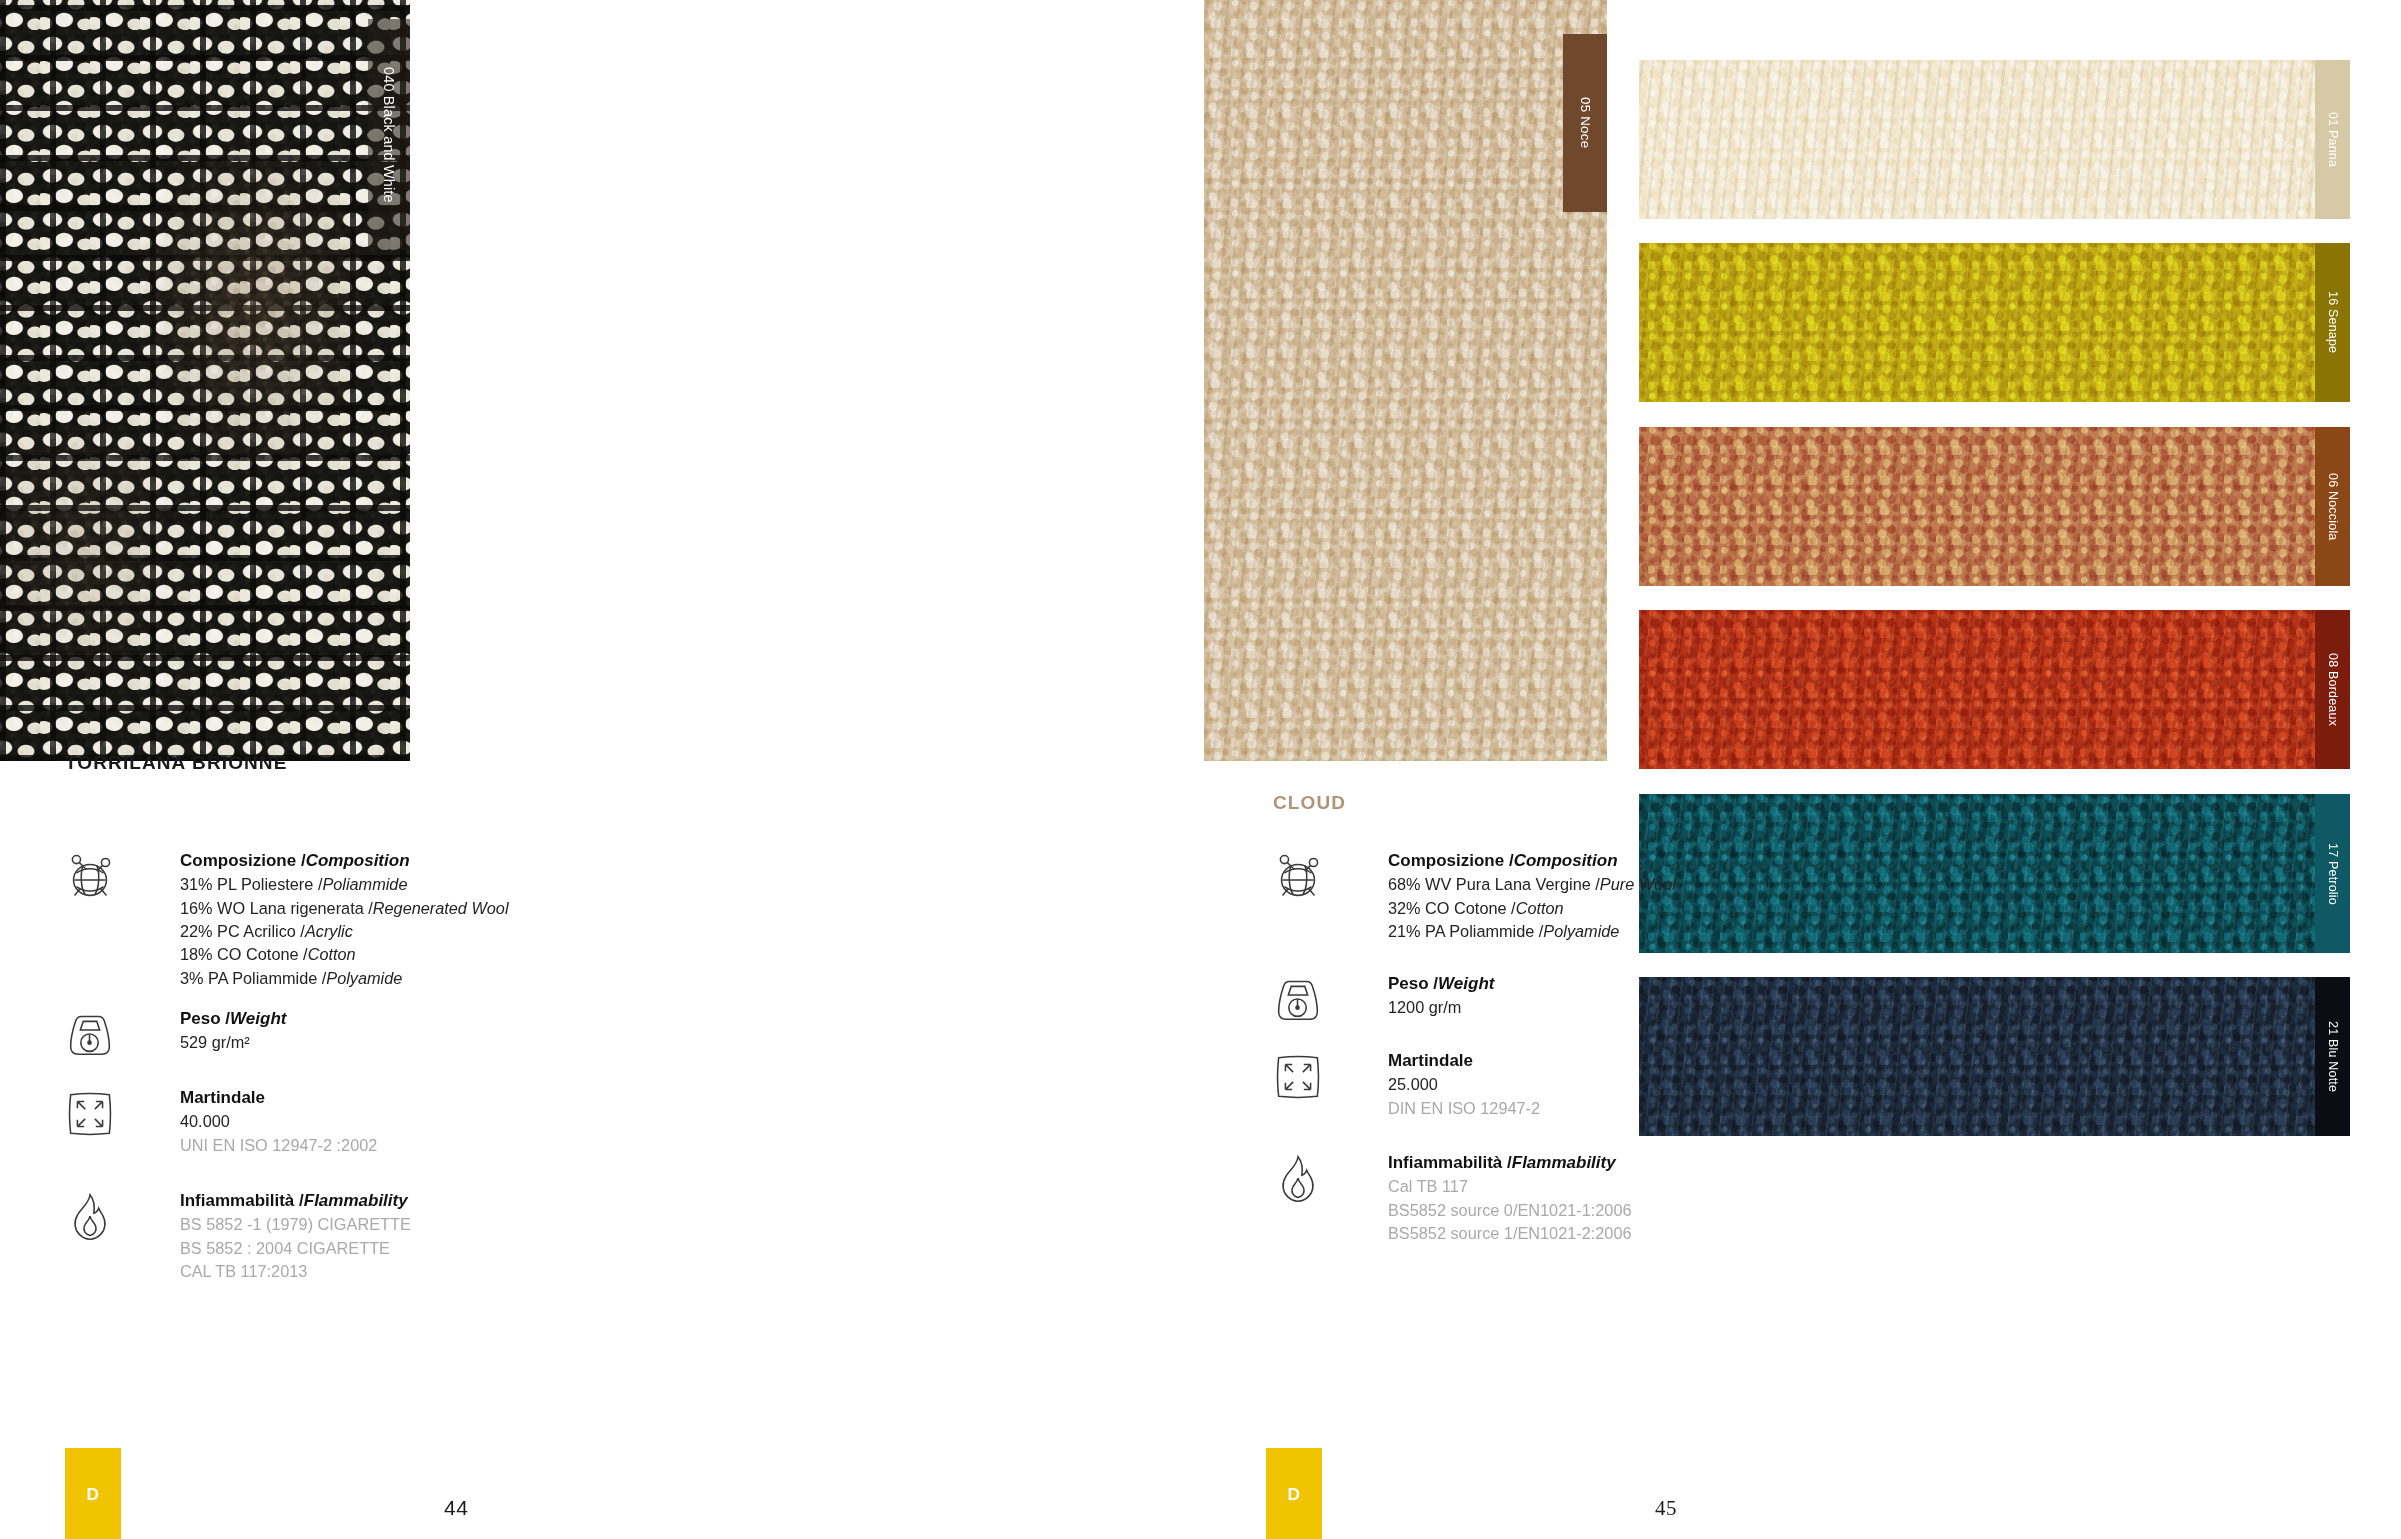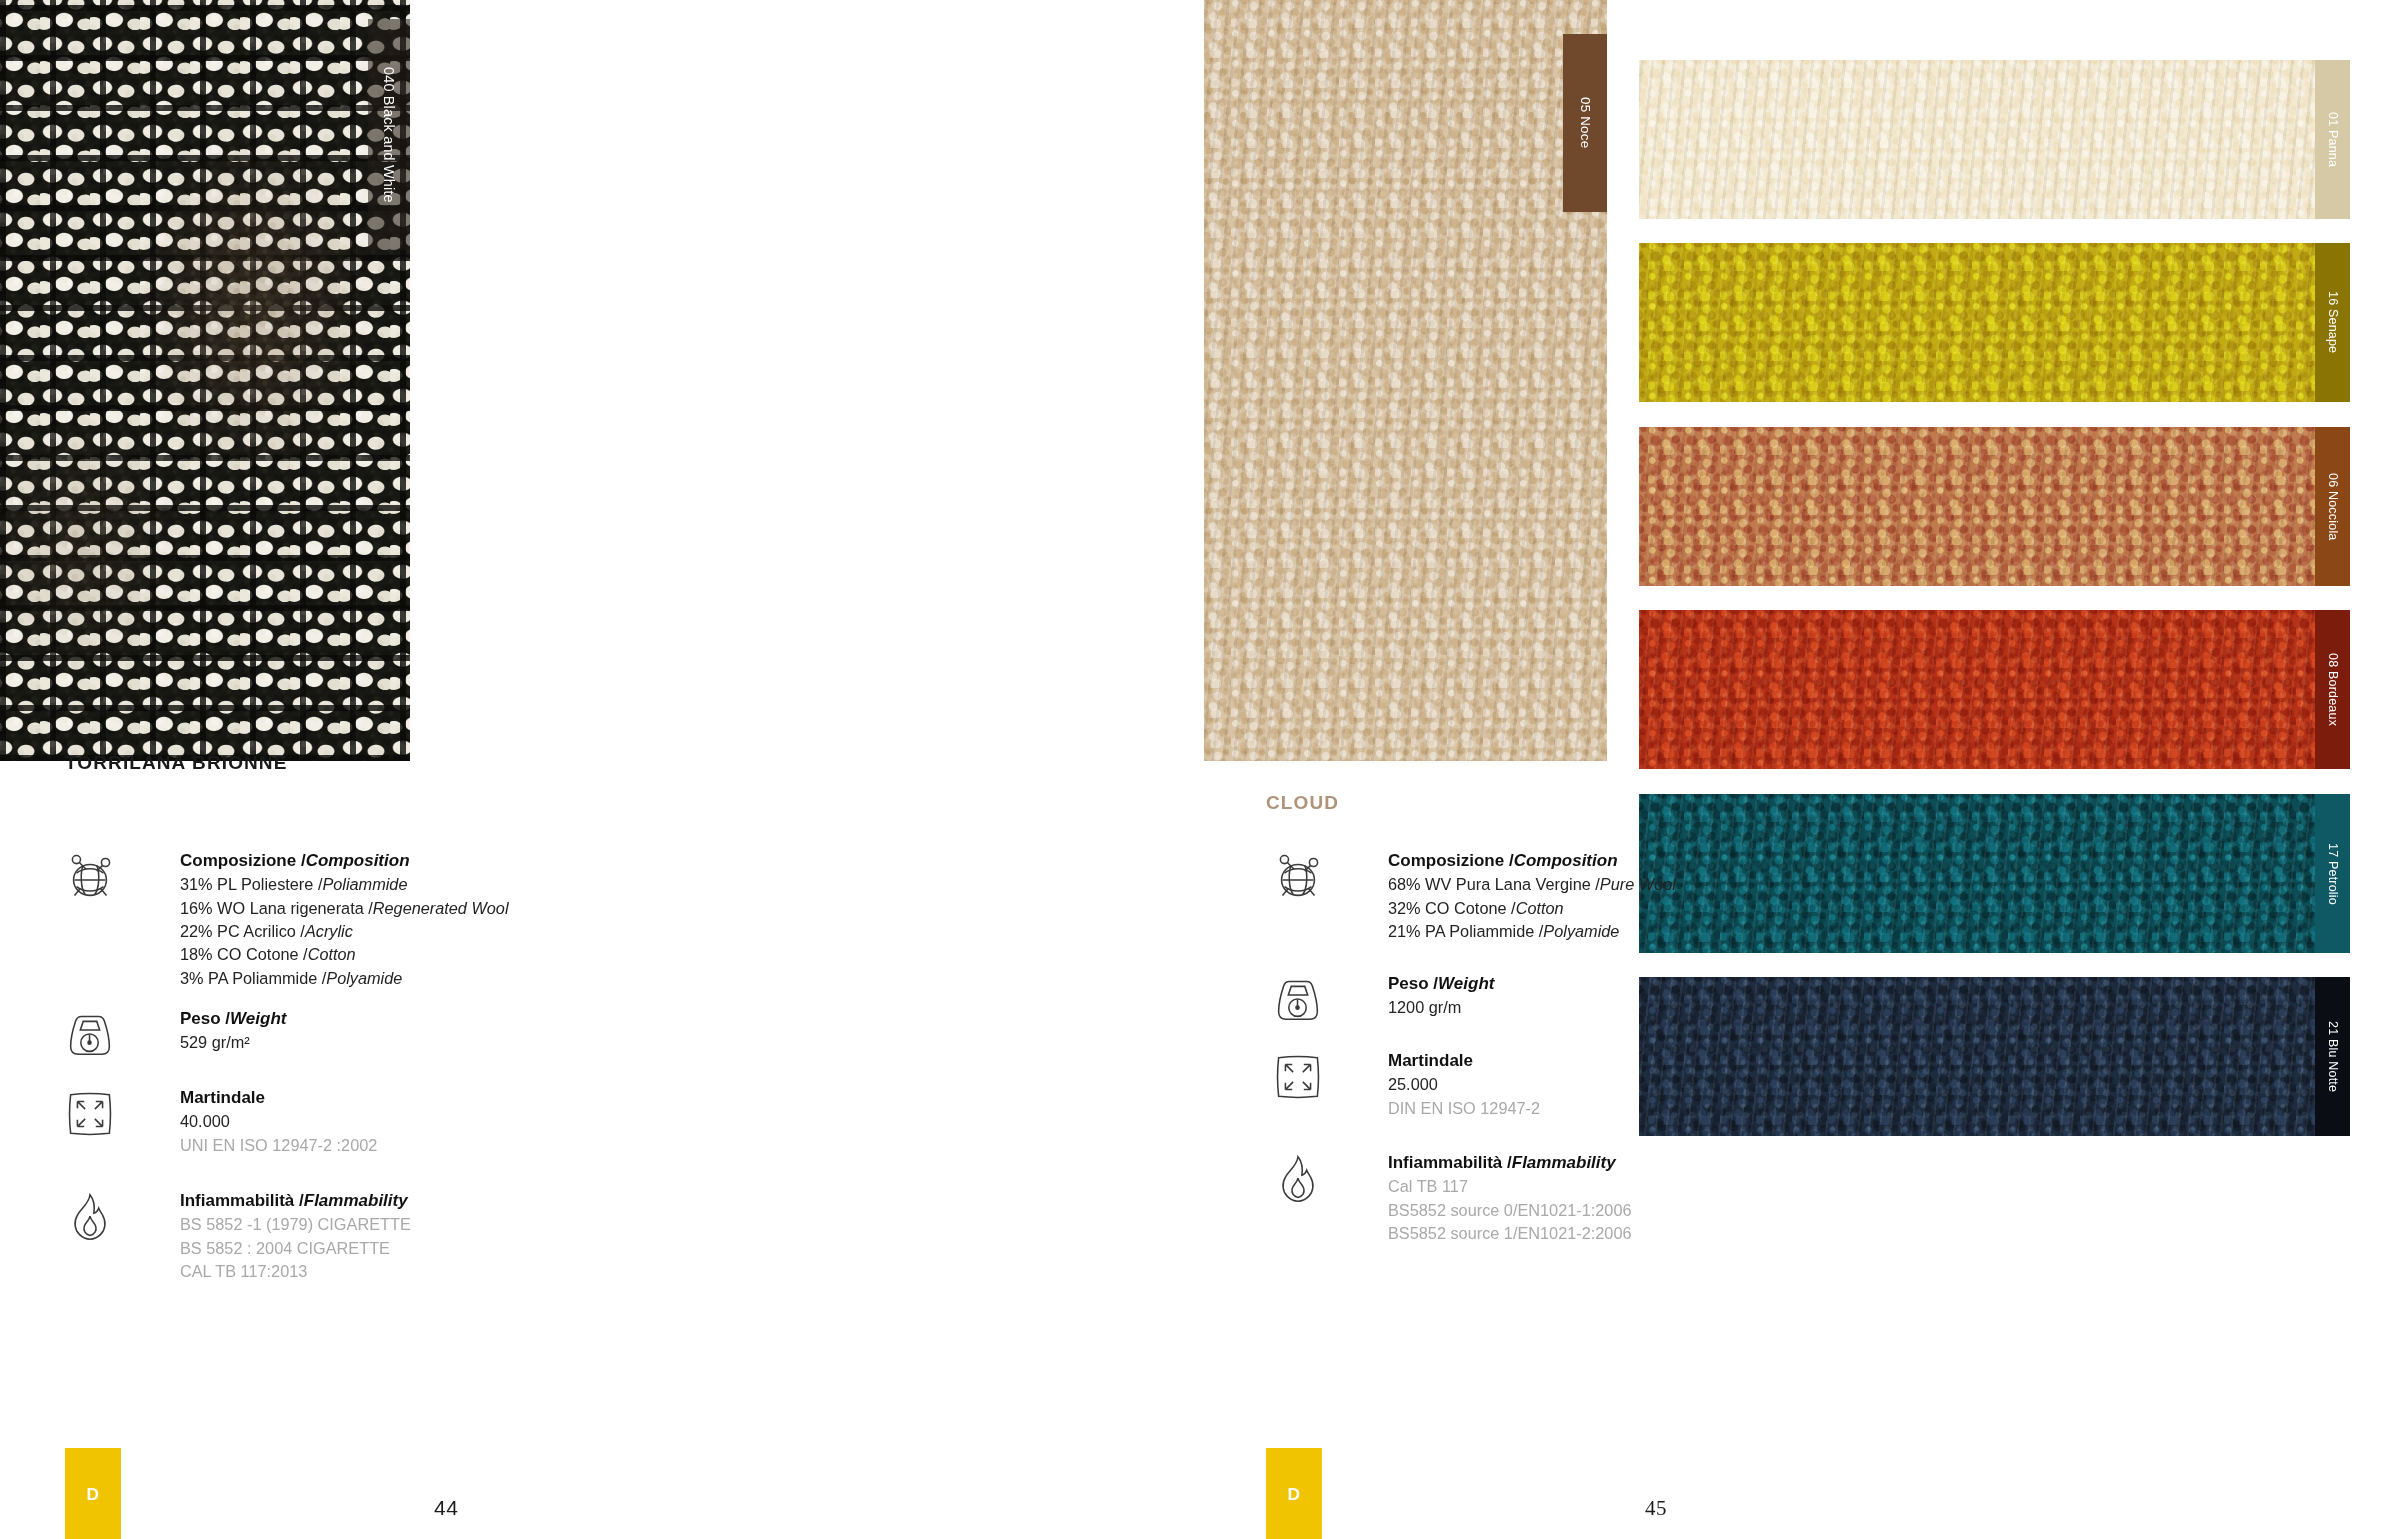--- a/index.html
+++ b/index.html
@@ -109,21 +109,21 @@
     color:#fff; white-space:nowrap; letter-spacing:0.2px;
   }
 
   
   .fabric-title {
     position:absolute;
     font-weight:bold;
     font-size:19px;
     letter-spacing:1.1px;
   }
-  .fabric-title.cloud { color:#b09479; }
+  .fabric-title.cloud { color:#b09479;margin-left:7px; }
   .spec-icon { position:absolute; width:60px; height:60px; }
   .spec-icon svg { width:100%; height:100%; display:block; }
   .spec-text { position:absolute;margin-left:32px; }
   .spec-head {
     font-size:17px; font-weight:bold; color:#111; line-height:1.42;
     white-space:nowrap;
   }
   .spec-head em { font-style:italic; }
   .spec-line {
     font-size:16.3px; color:#232323; line-height:1.44; white-space:nowrap;
@@ -136,20 +136,21 @@
     position:absolute;
     background:#f0c400;
     display:flex; align-items:center; justify-content:center;
   }
   .tab-marker span {
     color:#fff; font-weight:bold; font-size:17.3px; letter-spacing:0.5px;
   }
   .folio {
     position:absolute; font-size:21px; color:#1a1a1a;
     letter-spacing:0.5px;
+    margin-left:10px;
   }
 </style>
 </head>
 <body>
 
 <div class="spread">
 
   <div>
 
     <div class="tex" id="sw-bw" style="left:0; top:0; width:410px; height:761px;">

